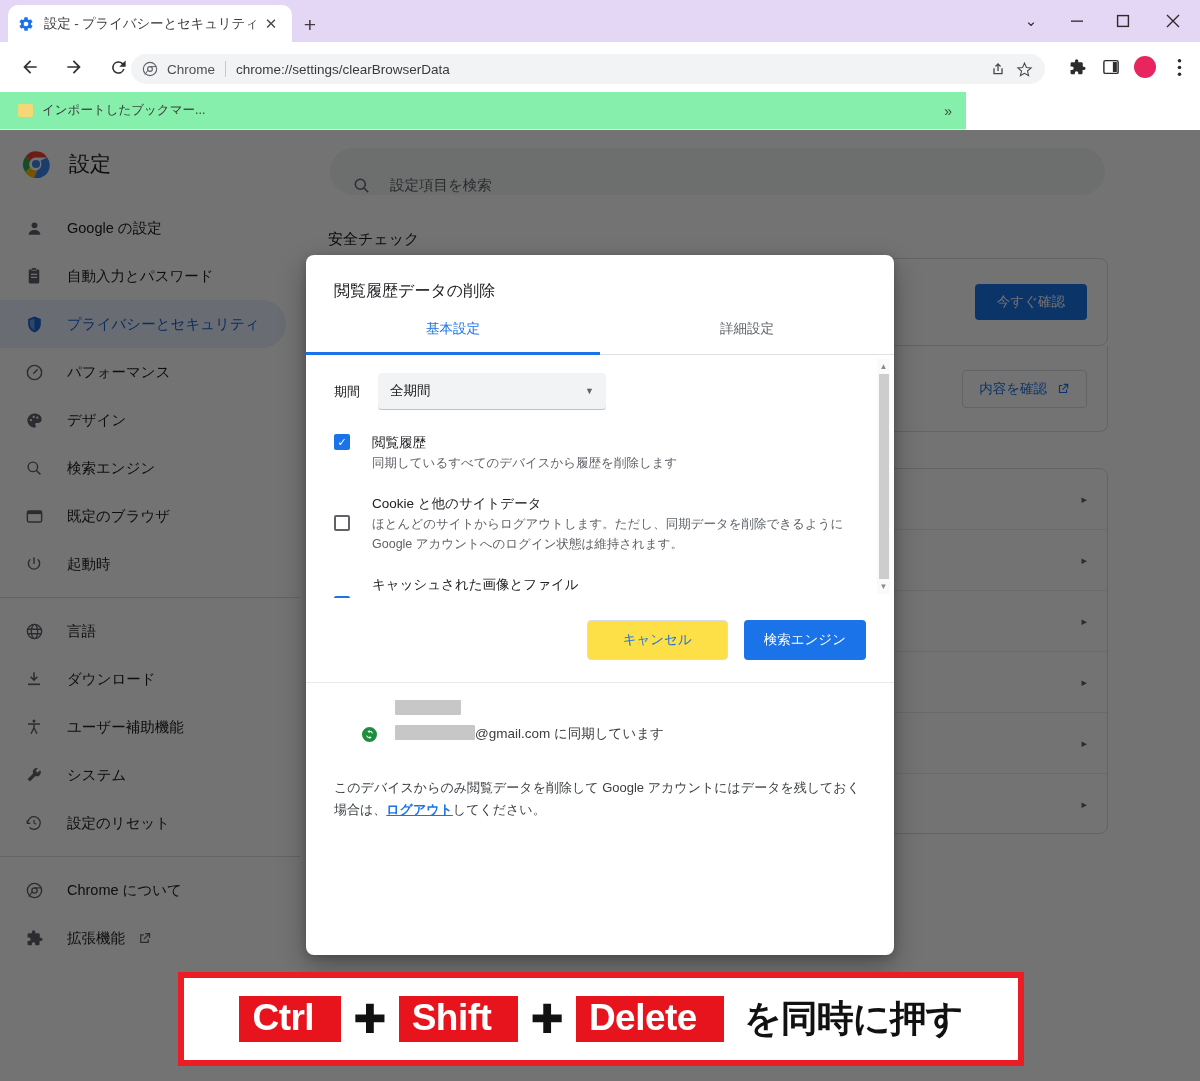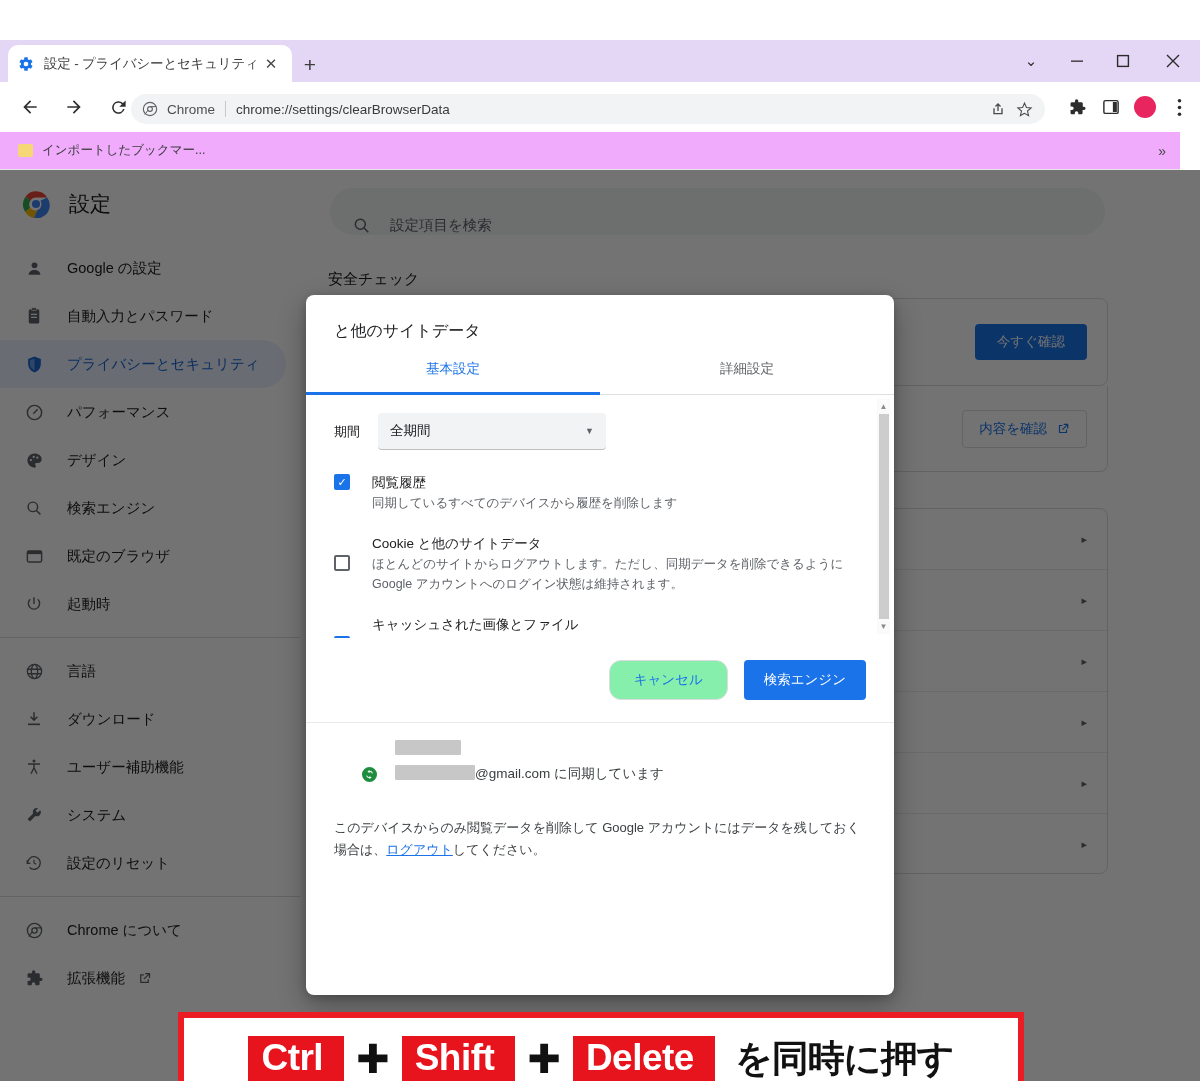--- a/index.html
+++ b/index.html
@@ -4,21 +4,21 @@
 <style>
   * { box-sizing: border-box; }
   html, body { margin:0; padding:0; }
   body {
     width:1200px; height:1081px;
     font-family:"Liberation Sans","DejaVu Sans",sans-serif;
     background:#ffffff; overflow:hidden; position:relative;
   }
 
   
-  #browser { position:absolute; inset:0;margin-top:40px; }
+  #browser { position:absolute; inset:0; }
   .tabstrip {
     position:absolute; top:0; left:0; width:1200px; height:42px;
     background:#e4d7f5;
   }
   .tab {
     position:absolute; left:8px; top:5px; width:284px; height:37px;
     background:#ffffff; border-radius:10px 10px 0 0;
     display:flex; align-items:center; padding:0 10px;
   }
   .tab-favicon { width:16px; height:16px; flex:0 0 16px; margin-right:10px; }
@@ -65,22 +65,22 @@
   .omni-url { font-size:13.5px; color:#3a3a3a; white-space:nowrap; flex:1 1 auto; }
   .omni-act { width:26px; height:26px; display:flex; align-items:center; justify-content:center;
                color:#4a4a4a; cursor:pointer; flex:0 0 26px; }
   .tb-right { position:absolute; right:4px; top:50px; display:flex; align-items:center; }
   .tb-icon { width:34px; height:34px; display:flex; align-items:center; justify-content:center;
               cursor:pointer; color:#2d2d2d; }
   .avatar-dot { width:22px; height:22px; border-radius:50%; background:#e8255f; }
 
   
   .bookmarks {
-    position:absolute; top:92px; left:0; width:1180px; height:38px;
-    background:#f0abfc; display:flex; align-items:center;
+    position:absolute; top:92px; left:0; width:966px; height:38px;
+    background:#86efac; display:flex; align-items:center;
     border-bottom:1px solid #e6e6e6;
   }
   .bm-item { display:flex; align-items:center; margin-left:12px; cursor:pointer; padding:3px 6px; border-radius:4px; }
   .bm-folder { width:15px; height:13px; background:#f5d776; border-radius:2px; margin-right:9px; flex:0 0 15px; }
   .bm-label { font-size:12.5px; color:#3c3c3c; white-space:nowrap; }
   .bm-overflow { position:absolute; right:14px; font-size:14px; color:#444; cursor:pointer; }
 
   
   .page {
     position:absolute; top:130px; left:0; width:1200px; height:951px;
@@ -166,33 +166,33 @@
   .cbox {
     width:16px; height:16px; flex:0 0 16px; margin-right:22px; border-radius:2px;
     display:flex; align-items:center; justify-content:center; cursor:pointer;
   }
   .cbox.on { background:#1a73e8; }
   .cbox.off { border:2px solid #5f6368; background:#fff; }
   .cbox .chk { color:#fff; font-size:11px; line-height:1; }
   .opt-txt { flex:1 1 auto; }
   .opt-title { font-size:13.5px; color:#202124; margin-bottom:2px; }
   .opt-desc { font-size:12.5px; color:#5f6368; line-height:1.55; }
-  .lnk { color:#1a73e8; text-decoration:underline; cursor:pointer; }
+  .lnk { color:#1a73e8; text-decoration:underline; cursor:pointer;font-weight:bold; }
   .sbar { position:absolute; right:4px; top:4px; bottom:4px; width:13px; }
   .sbar .track { position:absolute; inset:0; background:#fafafa; }
   .sbar .thumb { position:absolute; left:2px; right:1px; top:15px; bottom:15px;
                   background:#cdcdcd; border-radius:0; }
   .sbar .ar { position:absolute; left:0; right:0; height:15px; display:flex;
                align-items:center; justify-content:center; color:#8a8a8a; font-size:8px; cursor:pointer; }
   .sbar .ar.up { top:0; } .sbar .ar.dn { bottom:0; }
 
   .dlg-actions { display:flex; justify-content:flex-end; gap:16px; padding:22px 28px 22px 0; }
   .btn-cancel {
-    background:#86efac; color:#1a73e8; border:1px solid #dadce0; border-radius:12px;
-    font-size:13.5px; padding:10px 24px; cursor:pointer; font-family:"Liberation Sans",sans-serif;
+    background:#fde047; color:#1a73e8; border:1px solid #dadce0; border-radius:4px;
+    font-size:13.5px; padding:10px 35px; cursor:pointer; font-family:"Liberation Sans",sans-serif;
   }
   .btn-delete {
     background:#1a73e8; color:#fff; border:none; border-radius:4px;
     font-size:13.5px; padding:11px 20px; cursor:pointer; font-family:"Liberation Sans",sans-serif;
   }
   .dlg-sync { display:flex; align-items:center; padding:16px 28px 18px 28px; border-top:1px solid #e8eaed; }
   .sync-av { position:relative; width:44px; height:44px; flex:0 0 44px; margin-right:17px; }
   .sync-av .ball { width:44px; height:44px; border-radius:50%; background:#e8255f; }
   .sync-av .badge {
     position:absolute; right:-1px; bottom:-1px; width:19px; height:19px; border-radius:50%;
@@ -207,21 +207,21 @@
 
   
   .banner {
     position:absolute; left:178px; top:972px; width:846px; height:94px; z-index:90;
     background:#ffffff; border:6px solid #ec1c24; display:flex; align-items:center;
     justify-content:center;
   }
   .banner-inner { display:flex; align-items:center; gap:12px; }
   .key {
     background:#e8141d; color:#ffffff; font-size:37px; font-weight:bold;
-    padding:2px 21px 5px 13px; line-height:1.08;
+    padding:2px 27px 5px 13px; line-height:1.08;
     font-family:"Liberation Sans",sans-serif; letter-spacing:-0.5px;
   }
   .plus { color:#111; font-size:40px; font-weight:bold; line-height:1; }
   .banner-tail { color:#111; font-size:37px; font-weight:bold; margin-left:8px; letter-spacing:-1px; }
 </style>
 </head>
 <body>
 
 <div id="browser">
 
@@ -561,21 +561,21 @@
             <span class="caret">▸</span>
           </div>
         </div>
       </div>
     </div>
 
     <div class="scrim"></div>
   </div>
 
   <div class="dialog">
-    <div class="dlg-title">と他のサイトデータ</div>
+    <div class="dlg-title">閲覧履歴データの削除</div>
 
     <div class="dlg-tabs">
       <div class="dlg-tab active">基本設定</div>
       <div class="dlg-tab">詳細設定</div>
     </div>
 
     <div class="dlg-body">
       <div class="dlg-scroll">
         <div class="period-row">
           <span class="period-label">期間</span>

